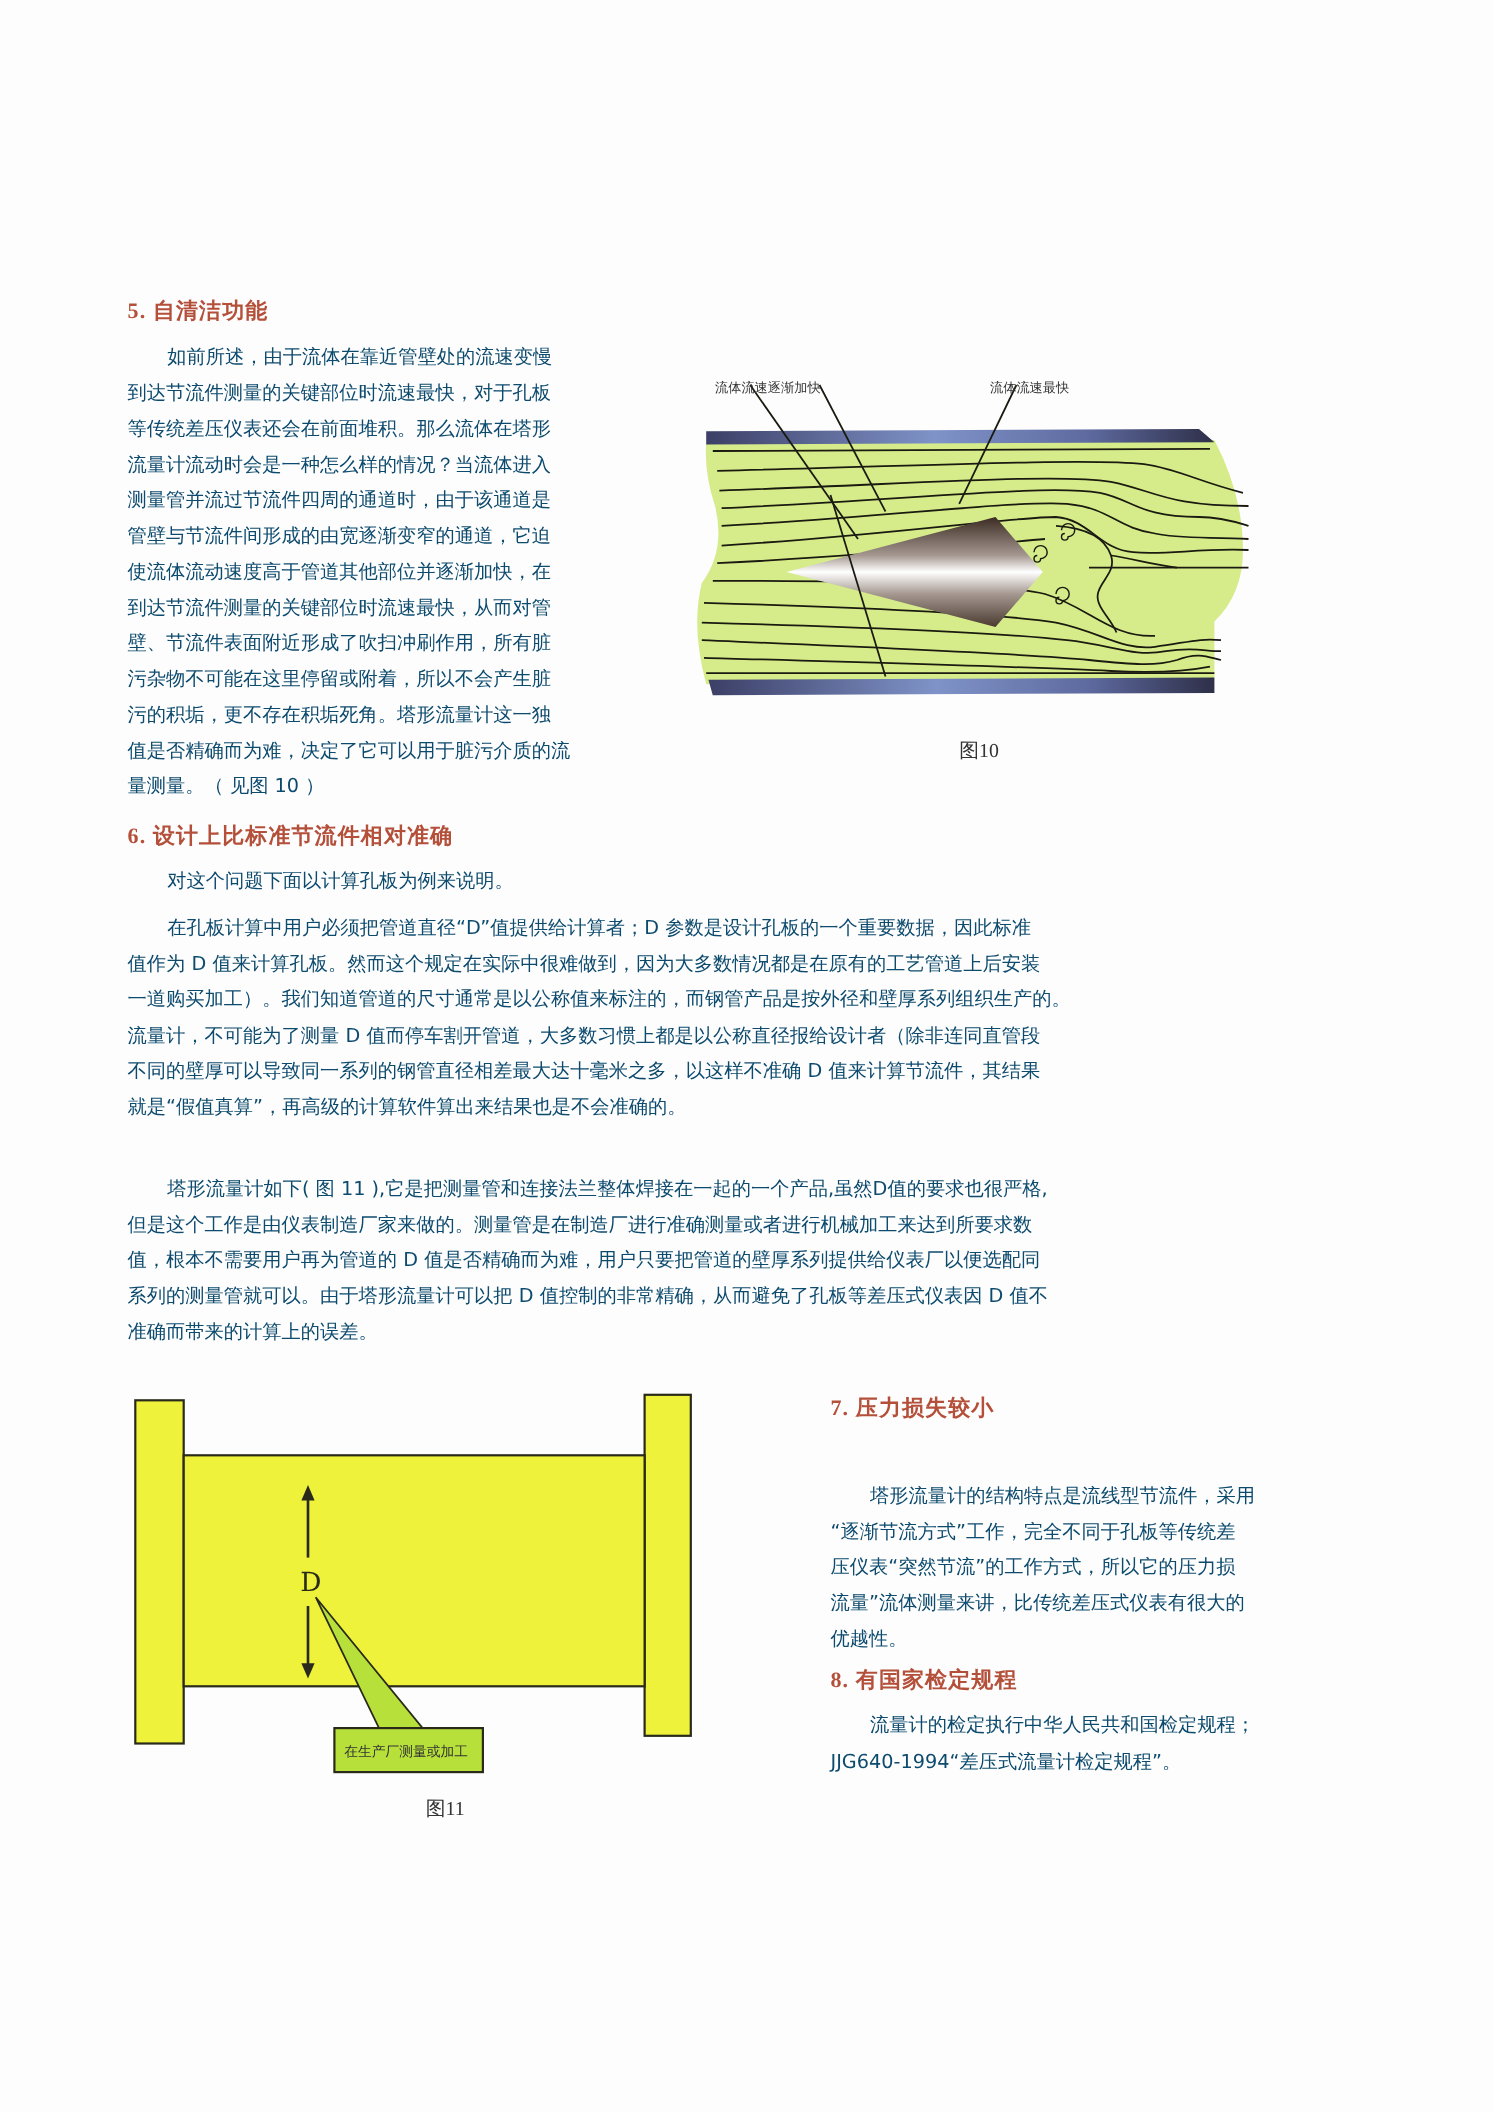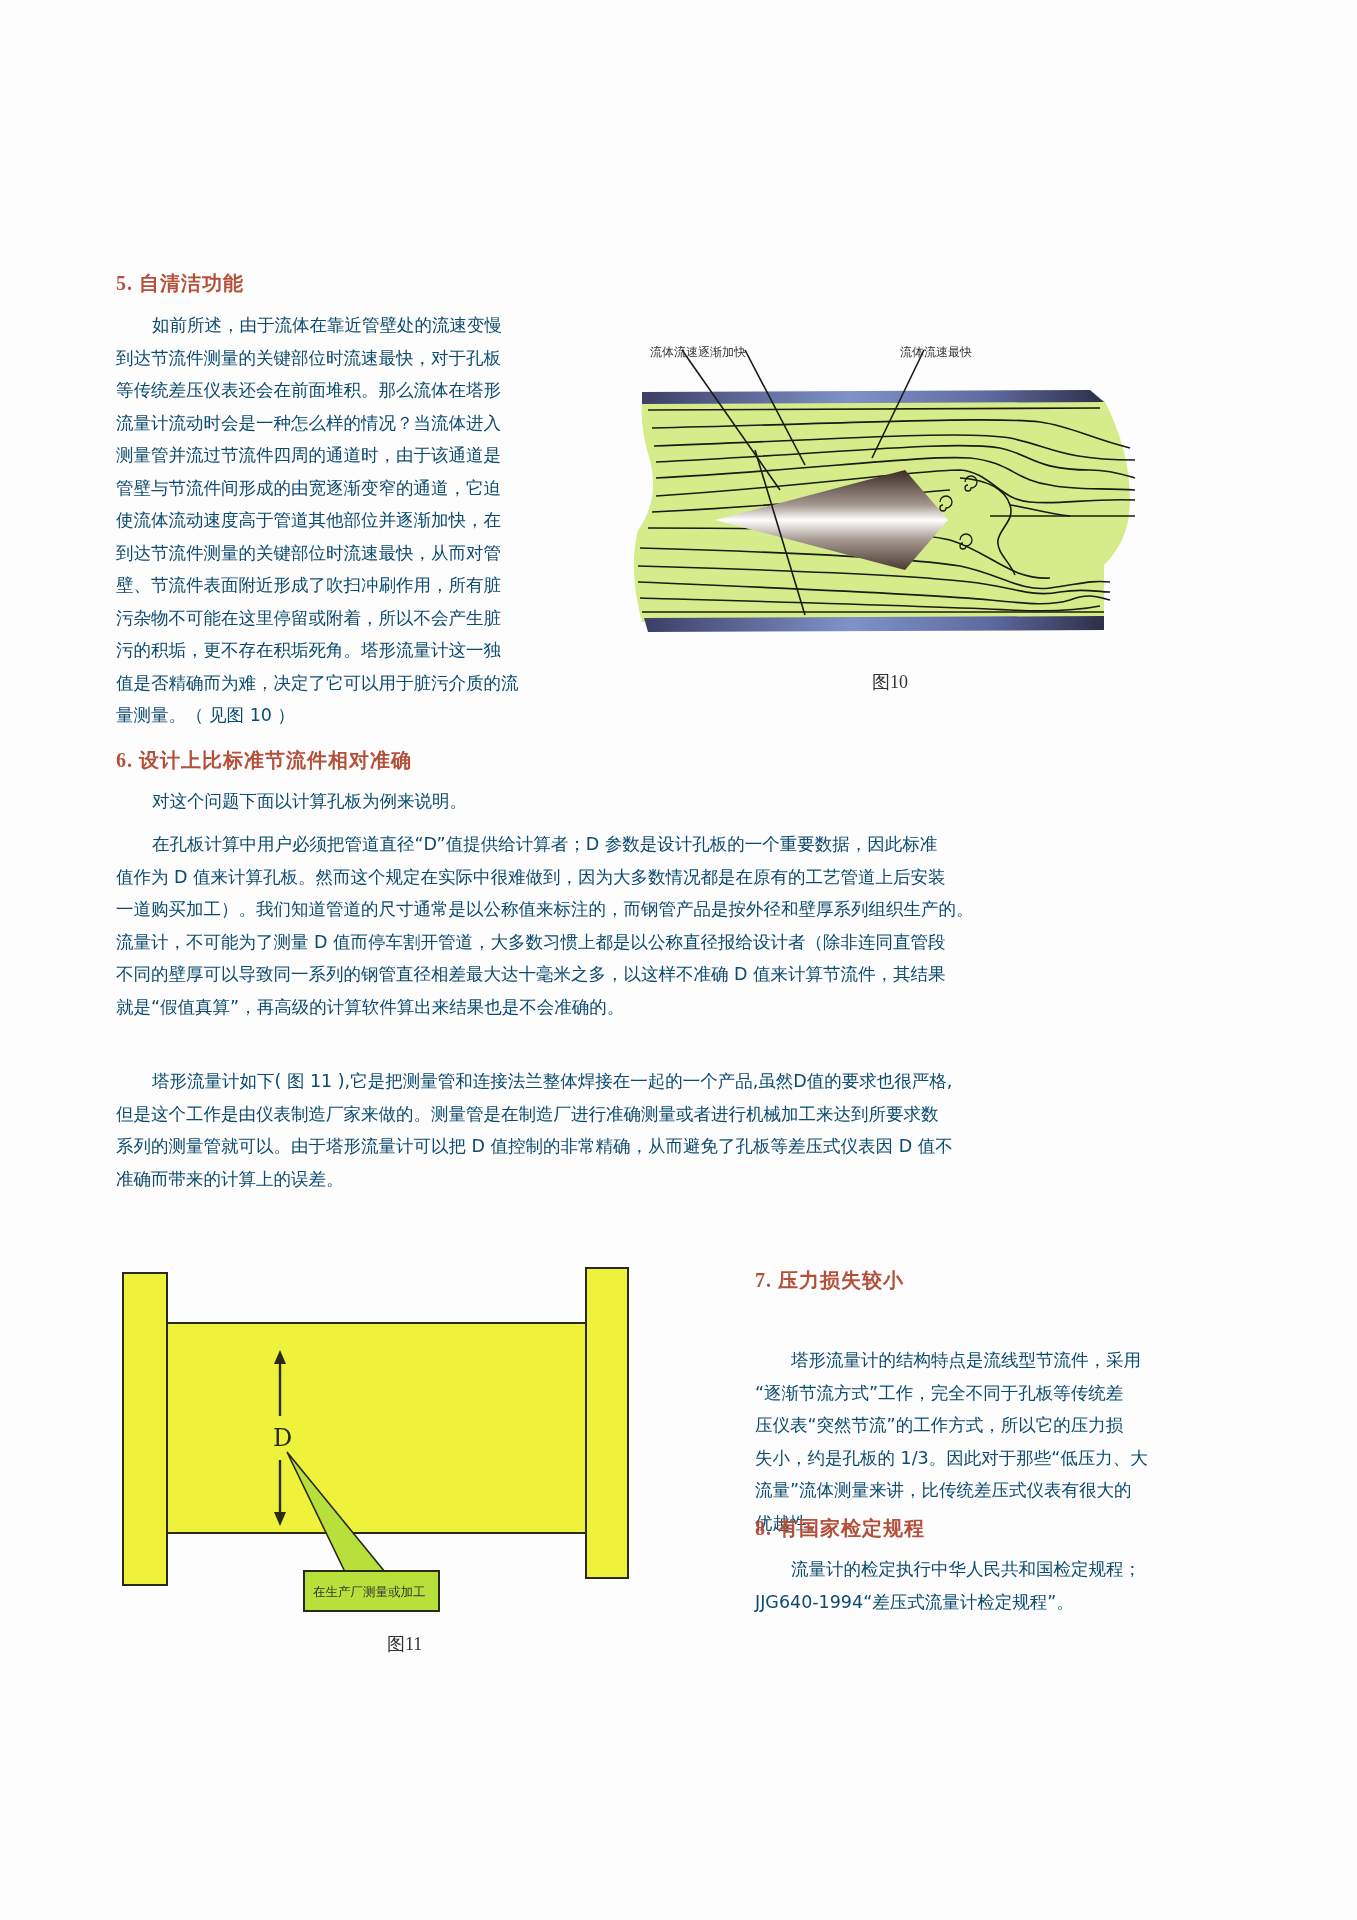--- a/index.html
+++ b/index.html
@@ -138,20 +138,21 @@
     <span class="ln indent">在孔板计算中用户必须把管道直径“D”值提供给计算者；D 参数是设计孔板的一个重要数据，因此标准</span>
     <span class="ln">值作为 D 值来计算孔板。然而这个规定在实际中很难做到，因为大多数情况都是在原有的工艺管道上后安装</span>
     <span class="ln">一道购买加工）。我们知道管道的尺寸通常是以公称值来标注的，而钢管产品是按外径和壁厚系列组织生产的。</span>
     <span class="ln">流量计，不可能为了测量 D 值而停车割开管道，大多数习惯上都是以公称直径报给设计者（除非连同直管段</span>
     <span class="ln">不同的壁厚可以导致同一系列的钢管直径相差最大达十毫米之多，以这样不准确 D 值来计算节流件，其结果</span>
     <span class="ln">就是“假值真算”，再高级的计算软件算出来结果也是不会准确的。</span>
   </div>
   <div class="para" style="left:116px; top:1065px; width:990px;">
     <span class="ln indent">塔形流量计如下( 图 11 ),它是把测量管和连接法兰整体焊接在一起的一个产品,虽然D值的要求也很严格,</span>
     <span class="ln">但是这个工作是由仪表制造厂家来做的。测量管是在制造厂进行准确测量或者进行机械加工来达到所要求数</span>
+    <span class="ln">值，根本不需要用户再为管道的 D 值是否精确而为难，用户只要把管道的壁厚系列提供给仪表厂以便选配同</span>
     <span class="ln">系列的测量管就可以。由于塔形流量计可以把 D 值控制的非常精确，从而避免了孔板等差压式仪表因 D 值不</span>
     <span class="ln">准确而带来的计算上的误差。</span>
   </div>
 
   <svg style="left:120px; top:1268px;" width="500" height="360" viewBox="0 0 500 360">
     <g stroke="#2a2a1a" stroke-width="2">
       <rect x="3" y="5" width="44" height="312" fill="#eef23a"></rect>
       <rect x="466" y="0" width="42" height="310" fill="#eef23a"></rect>
       <rect x="47" y="55" width="419" height="210" fill="#eef23a"></rect>
       <path d="M165,269 L165,270 L140,276 L240,276 L240,275 L248,270 Z" fill="none" stroke="none"></path>
@@ -169,21 +170,20 @@
     <text x="153" y="178" font-family="DejaVu Serif, serif" font-size="24" fill="#2a2a1a">D</text>
     <text x="193" y="328" font-family="DejaVu Serif, serif" font-size="12.5" fill="#333">在生产厂测量或加工</text>
   </svg>
   <p class="caption" style="left:387px; top:1632px;">图11</p>
 
   <h2 class="heading" style="left:755px; top:1270px;">7. 压力损失较小</h2>
   <div class="para" style="left:755px; top:1344px; width:462px;">
     <span class="ln indent">塔形流量计的结构特点是流线型节流件，采用</span>
     <span class="ln">“逐渐节流方式”工作，完全不同于孔板等传统差</span>
     <span class="ln">压仪表“突然节流”的工作方式，所以它的压力损</span>
-    <span class="ln">失小，约是孔板的 1/3。因此对于那些“低压力、大</span>
     <span class="ln">流量”流体测量来讲，比传统差压式仪表有很大的</span>
     <span class="ln">优越性。</span>
   </div>
 
   <h2 class="heading" style="left:755px; top:1518px;">8. 有国家检定规程</h2>
   <div class="para" style="left:755px; top:1553px; width:462px;">
     <span class="ln indent">流量计的检定执行中华人民共和国检定规程；</span>
     <span class="ln">JJG640-1994“差压式流量计检定规程”。</span>
   </div>
 

